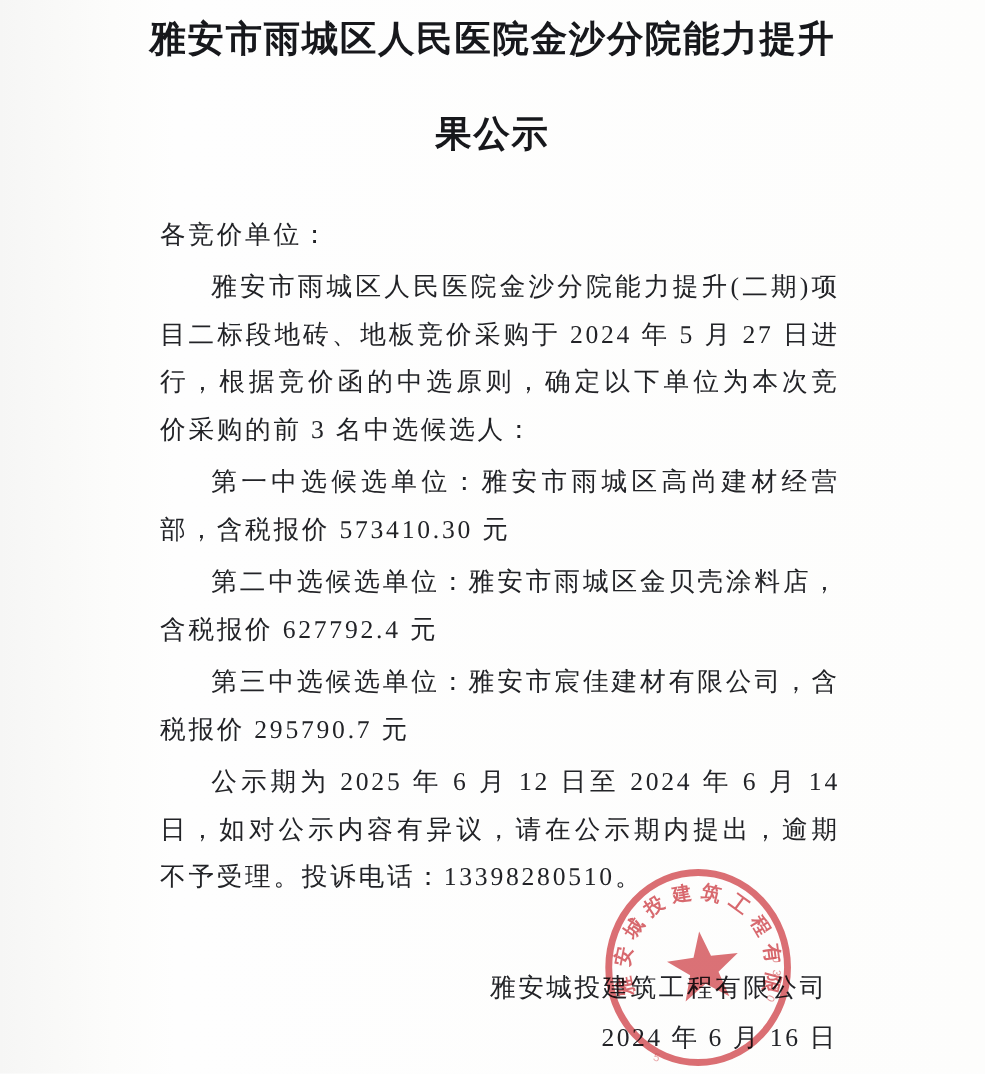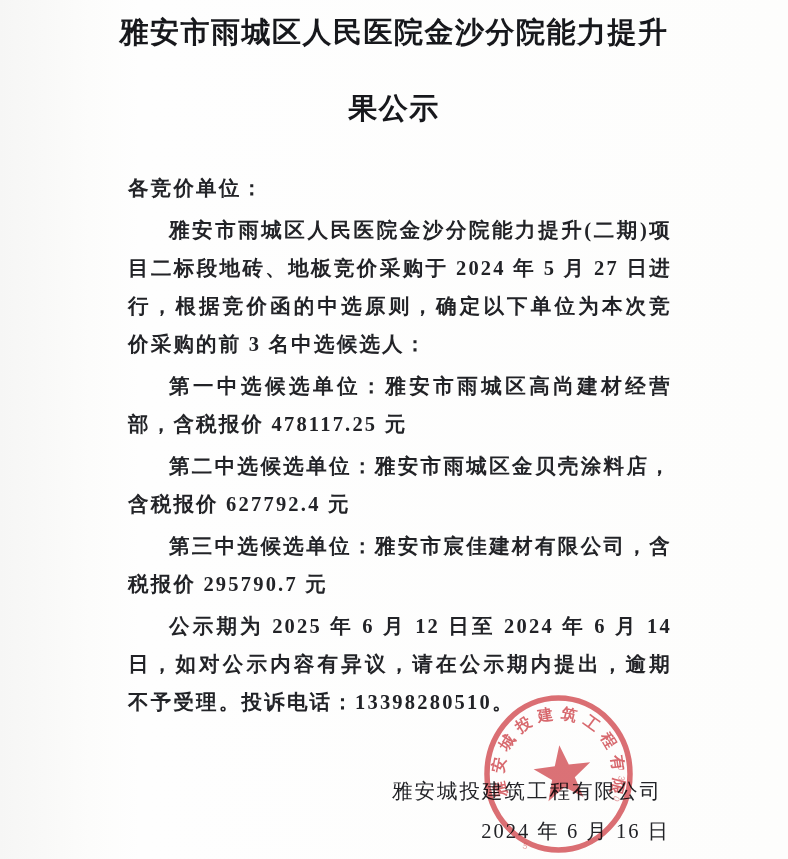--- a/index.html
+++ b/index.html
@@ -26,21 +26,21 @@
   }
   .content {
     padding: 42px 116px 0 128px;
     font-size: 20.5px;
     line-height: 38px;
     letter-spacing: 2.2px;
     text-align: justify;
     text-justify: inter-character;
     color: #222327;
   }
-  .content p { margin: 0 0 4px 0; font-weight: bold; }
+  .content p { margin: 0 0 4px 0; }
   .content p.indent { text-indent: 2em; }
   .signature {
     margin-top: 50px;
     text-align: right;
     font-size: 20.5px;
     line-height: 40px;
     letter-spacing: 2px;
   }
   .sig-company { display: block; padding-right: 10px; }
   .sig-date { display: block; padding-right: 2px; }
@@ -61,21 +61,21 @@
 
   <h1 class="doc-title">
     <span>雅安市雨城区人民医院金沙分院能力提升</span><br>
     <br>
     <span>果公示</span>
   </h1>
 
   <div class="content">
     <p>各竞价单位：</p>
     <p class="indent">雅安市雨城区人民医院金沙分院能力提升(二期)项目二标段地砖、地板竞价采购于 2024 年 5 月 27 日进行，根据竞价函的中选原则，确定以下单位为本次竞价采购的前 3 名中选候选人：</p>
-    <p class="indent">第一中选候选单位：雅安市雨城区高尚建材经营部，含税报价 478117.25 元</p>
+    <p class="indent">第一中选候选单位：雅安市雨城区高尚建材经营部，含税报价 573410.30 元</p>
     <p class="indent">第二中选候选单位：雅安市雨城区金贝壳涂料店，含税报价 627792.4 元</p>
     <p class="indent">第三中选候选单位：雅安市宸佳建材有限公司，含税报价 295790.7 元</p>
     <p class="indent">公示期为 2025 年 6 月 12 日至 2024 年 6 月 14 日，如对公示内容有异议，请在公示期内提出，逾期不予受理。投诉电话：13398280510。</p>
 
     <div class="signature">
       <span class="sig-company">雅安城投建筑工程有限公司</span>
       <span class="sig-date">2024 年 6 月 16 日</span>
     </div>
   </div>
 

